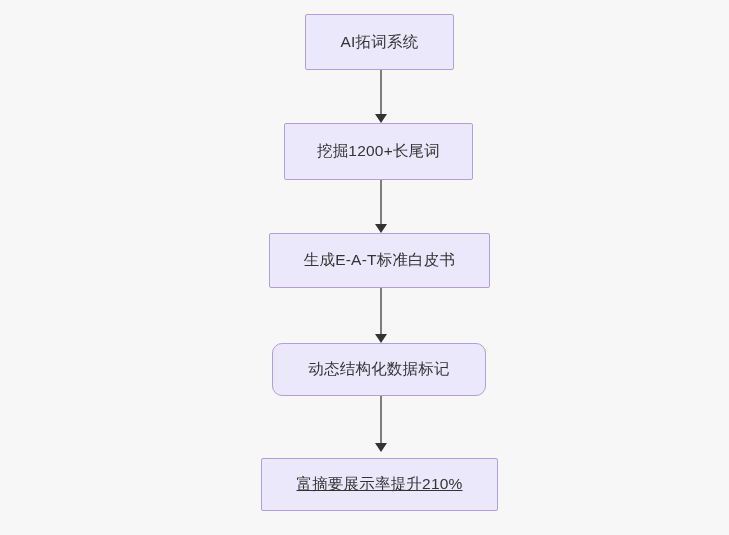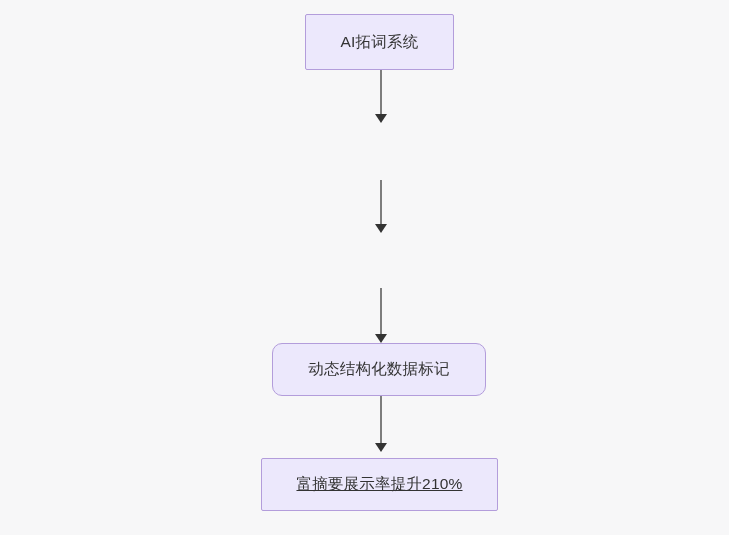--- a/index.html
+++ b/index.html
@@ -81,21 +81,27 @@
 
   <div class="edge" style="left:366px; top:396px; height:56px;">
     <div class="edge-line" style="height:48px;"></div>
     <div class="edge-head" style="top:47px;"></div>
   </div>
 
   <div class="node" style="left:297px; top:14px; width:149px; height:56px;">
     <span class="node-label">AI拓词系统</span>
   </div>
 
+  <div class="node" style="left:276px; top:123px; width:189px; height:57px;">
+    <span class="node-label">挖掘1200+长尾词</span>
+  </div>
 
+  <div class="node" style="left:261px; top:233px; width:221px; height:55px;">
+    <span class="node-label">生成E-A-T标准白皮书</span>
+  </div>
 
   <div class="node" style="left:264px; top:343px; width:214px; height:53px;border-radius:10px;">
     <span class="node-label">动态结构化数据标记</span>
   </div>
 
   <div class="node" style="left:253px; top:458px; width:237px; height:53px;text-decoration:underline;">
     <span class="node-label">富摘要展示率提升210%</span>
   </div>
 
 </div>

